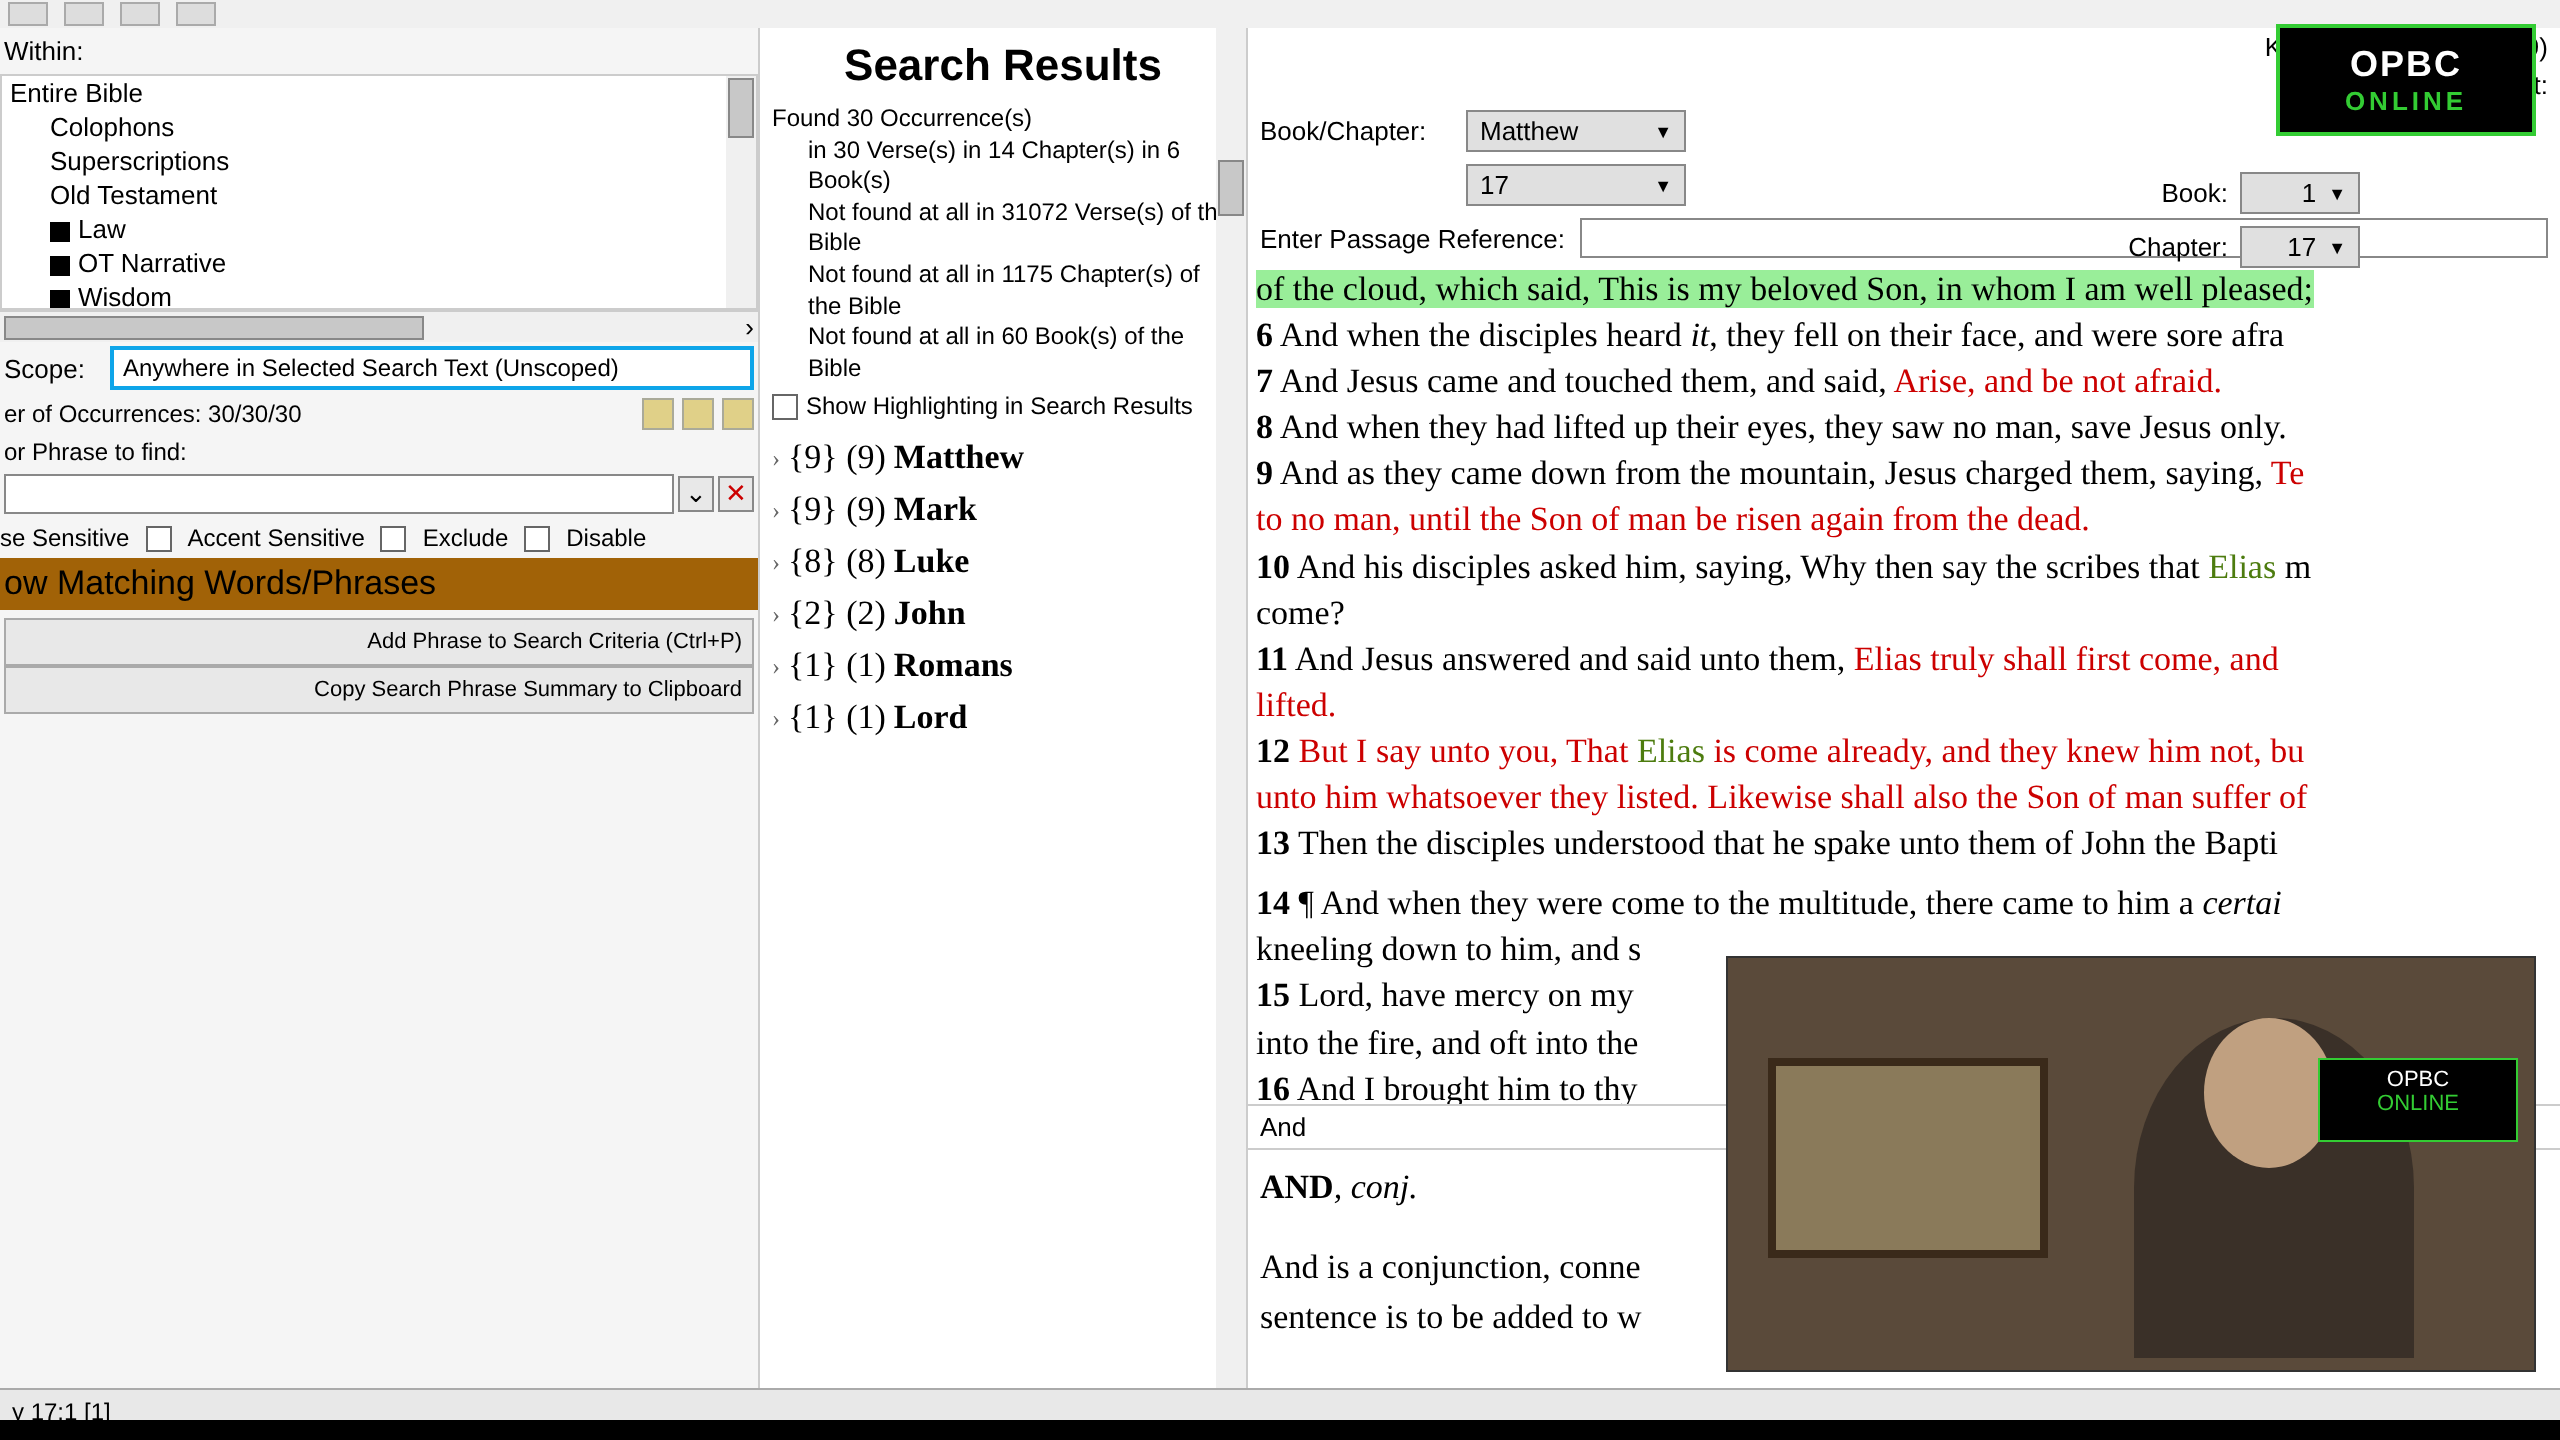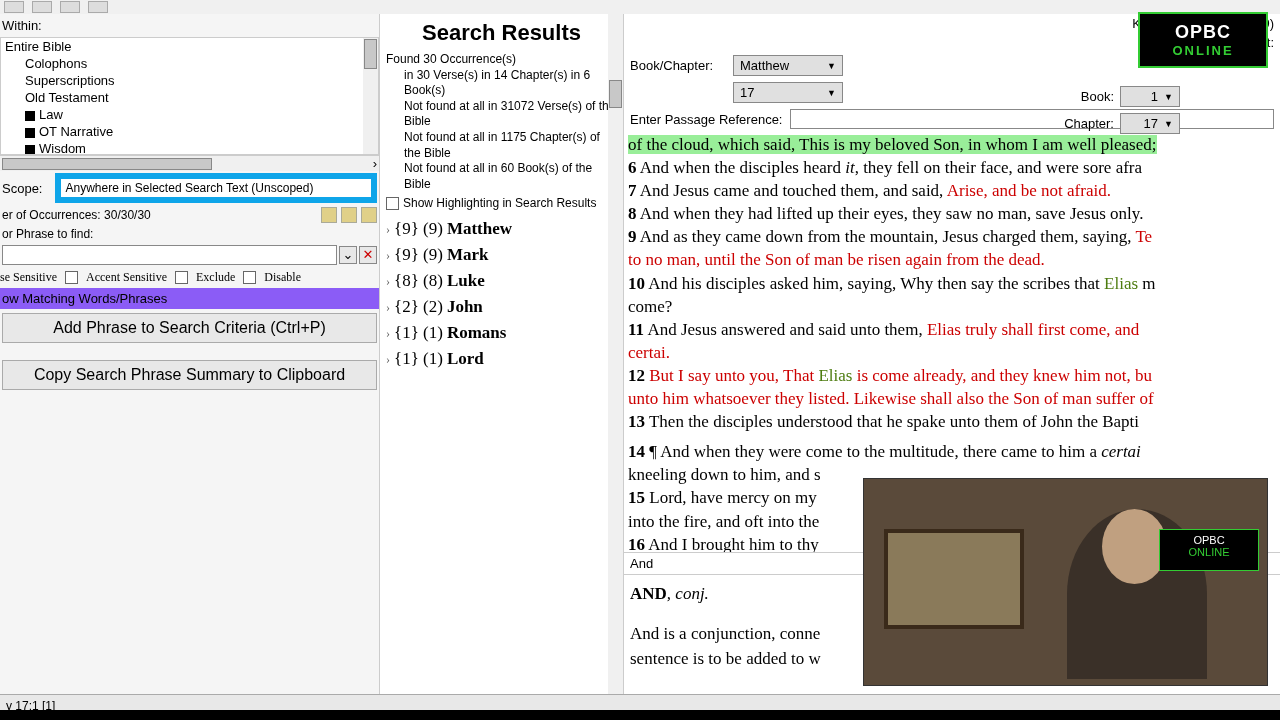--- a/index.html
+++ b/index.html
@@ -10,34 +10,34 @@
 .left-panel { width: 380px; background: #f5f5f5; border-right: 1px solid #ccc; display: flex; flex-direction: column; }
 .within-label { padding: 4px 2px; font-size: 13px; }
 .scope-list { background: #fff; border: 1px solid #ccc; height: 118px; overflow-y: auto; position: relative; }
 .scope-list .item { padding: 1px 4px; font-size: 13px; }
 .scope-list .item.indent { padding-left: 24px; }
 .scope-list .item.indent2 { padding-left: 24px; }
 .scope-list .chk { display: inline-block; width: 10px; height: 10px; border: 1px solid #000; background: #000; margin-right: 4px; vertical-align: middle; }
 .hscroll { height: 16px; background: #f0f0f0; border-top: 1px solid #ccc; display: flex; align-items: center; justify-content: space-between; padding: 0 2px; }
 .hscroll-thumb { width: 210px; height: 12px; background: #c8c8c8; border: 1px solid #888; }
 .scope-row { display: flex; align-items: center; padding: 2px; gap: 13px; }
-.scope-combo { flex: 1; background: #fff; border: 6px solid #0ea5e9; padding: 2px 4px; font-size: 12px; }
+.scope-combo { flex: 1; background: #fff; border: 2px solid #0ea5e9; padding: 2px 4px; font-size: 12px; }
 .occ-row { padding: 2px; font-size: 12px; display: flex; justify-content: space-between; align-items: center; }
 .icon-group { display: flex; gap: 4px; }
 .small-icon { width: 16px; height: 16px; background: #e0d088; border: 1px solid #aa9; }
 .find-row { padding: 2px; font-size: 12px; }
 .find-input-row { display: flex; align-items: center; gap: 2px; padding: 2px; }
 .find-input { flex: 1; border: 1px solid #888; height: 20px; background: #fff; }
 .chev { width: 18px; height: 18px; border: 1px solid #888; background: #e8e8e8; text-align: center; line-height: 16px; cursor: pointer; }
 .x-btn { width: 18px; height: 18px; border: 1px solid #888; background: #e8e8e8; color: #c00; text-align: center; line-height: 16px; cursor: pointer; }
-.check-row { display: flex; gap: 8px; padding: 3px 0; font-size: 12px; align-items: center; flex-wrap: nowrap; font-family: Liberation Serif, serif; }
+.check-row { display: flex; gap: 8px; padding: 3px 0; font-size: 12px; align-items: center; flex-wrap: nowrap; }
 .chk-box { width: 13px; height: 13px; border: 1px solid #666; background: #fff; display: inline-block; vertical-align: middle; flex-shrink: 0; }
-.hl-row { background: #8b5cf6; padding: 3px 2px; font-size: 13px; }
+.hl-row { background: #a16207; padding: 3px 2px; font-size: 17px; }
 .btn-row { padding: 4px 2px; }
-.wide-btn { width: 100%; padding: 5px; background: #e8e8e8; border: 1px solid #aaa; font-size: 16px; text-align: center; cursor: pointer; margin-bottom: 17px; }
+.wide-btn { width: 100%; padding: 5px; background: #e8e8e8; border: 1px solid #aaa; font-size: 11px; text-align: right; cursor: pointer; margin-bottom: 0; }
 .mid-panel { width: 244px; background: #fff; border-right: 1px solid #ccc; display: flex; flex-direction: column; position: relative; }
 .sr-title { font-size: 22px; font-weight: bold; text-align: center; padding: 6px 0; }
 .sr-stats { font-size: 12px; padding: 0 6px; line-height: 1.3; }
 .sr-stats .sub { padding-left: 18px; }
 .hl-check-row { display: flex; align-items: flex-end; gap: 4px; padding: 4px 6px; font-size: 12px; }
 .tree { padding: 2px 6px; font-family: Georgia, serif; }
 .tree-item { padding: 3px 0; font-size: 17px; display: flex; align-items: center; gap: 4px; cursor: pointer; }
 .tree-item .arrow { font-size: 12px; color: #666; }
 .tree-item .bold { font-weight: bold; }
 .right-panel { flex: 1; background: #fff; display: flex; flex-direction: column; position: relative; }
@@ -232,21 +232,21 @@
     <div class="verses">
       <div class="verse"><span class="hl-green">of the cloud, which said, This is my beloved Son, in whom I am well pleased;</span></div>
       <div class="verse"><span class="vn">6</span> <span>And when the disciples heard </span><span class="ital">it</span><span>, they fell on their face, and were sore afra</span></div>
       <div class="verse"><span class="vn">7</span> <span>And Jesus came and touched them, and said, </span><span class="red">Arise, and be not afraid.</span></div>
       <div class="verse"><span class="vn">8</span> <span>And when they had lifted up their eyes, they saw no man, save Jesus only.</span></div>
       <div class="verse"><span class="vn">9</span> <span>And as they came down from the mountain, Jesus charged them, saying, </span><span class="red">Te</span></div>
       <div class="verse"><span class="red">to no man, until the Son of man be risen again from the dead.</span></div>
       <div class="verse"><span class="vn">10</span> <span>And his disciples asked him, saying, Why then say the scribes that </span><span class="blue">Elias</span><span> m</span></div>
       <div class="verse"><span>come?</span></div>
       <div class="verse"><span class="vn">11</span> <span>And Jesus answered and said unto them, </span><span class="red">Elias truly shall first come, and </span></div>
-      <div class="verse"><span class="red">certai.</span></div>
+      <div class="verse"><span class="red">lifted.</span></div>
       <div class="verse"><span class="vn">12</span> <span class="red">But I say unto you, That </span><span class="blue">Elias</span><span class="red"> is come already, and they knew him not, bu</span></div>
       <div class="verse"><span class="red">unto him whatsoever they listed. Likewise shall also the Son of man suffer of</span></div>
       <div class="verse"><span class="vn">13</span> <span>Then the disciples understood that he spake unto them of John the Bapti</span></div>
       <div class="verse" style="margin-top:8px"><span class="vn">14</span> <span>¶ And when they were come to the multitude, there came to him a </span><span class="ital">certai</span></div>
       <div class="verse"><span>kneeling down to him, and s</span></div>
       <div class="verse"><span class="vn">15</span> <span>Lord, have mercy on my</span></div>
       <div class="verse"><span>into the fire, and oft into the</span></div>
       <div class="verse"><span class="vn">16</span> <span>And I brought him to thy</span></div>
     </div>
     <div class="dict-bar">And</div>

